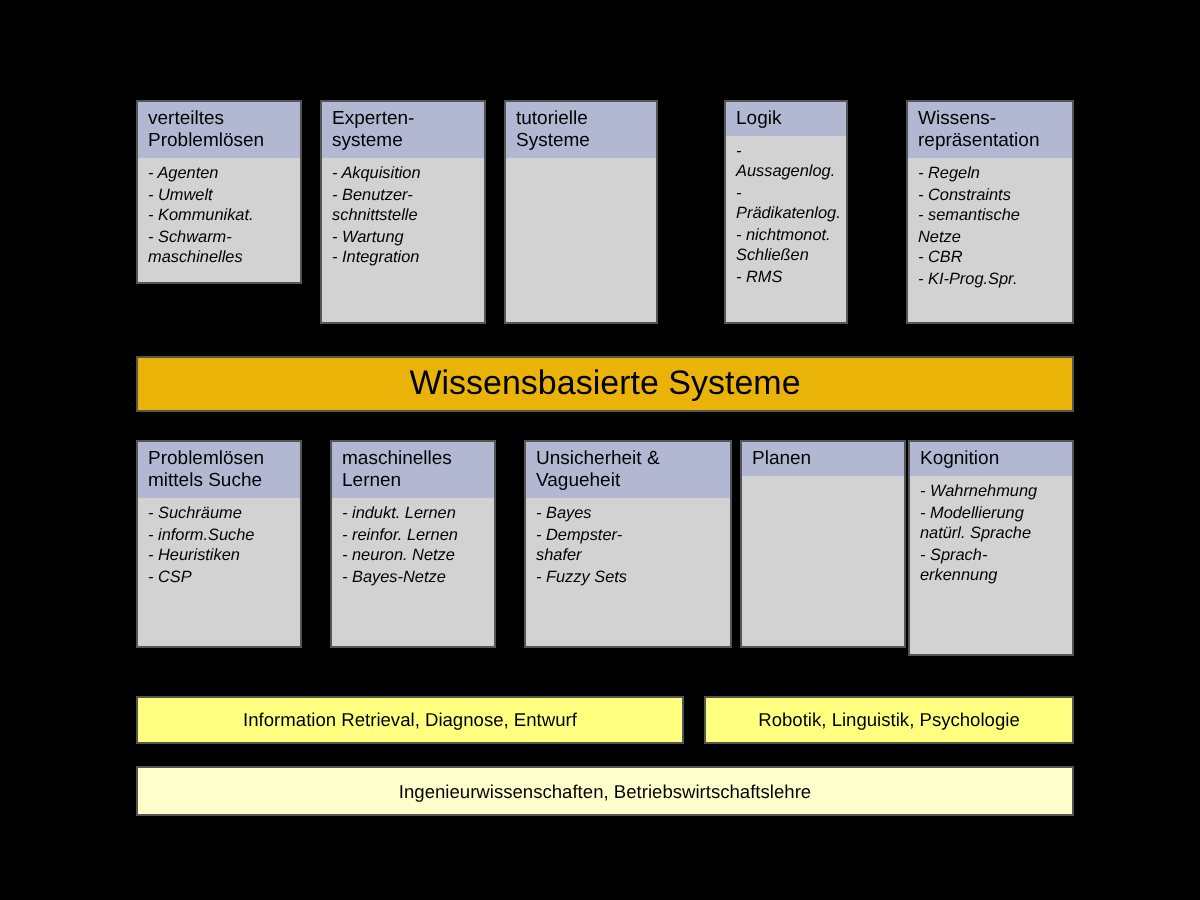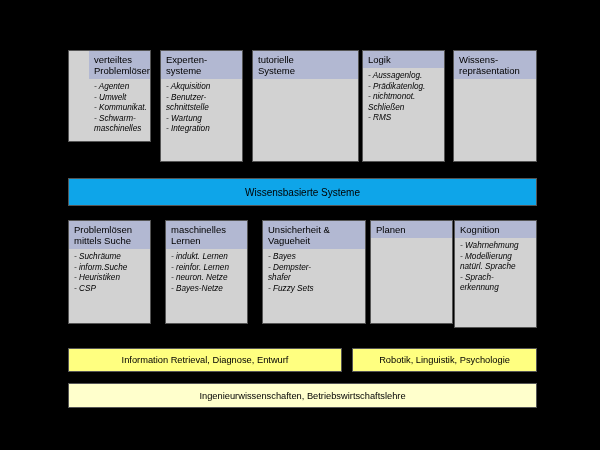--- a/index.html
+++ b/index.html
@@ -61,22 +61,22 @@
   .banner {
     position: absolute;
     box-sizing: border-box;
     border: 1px solid #555555;
     display: flex;
     align-items: center;
     justify-content: center;
     text-align: center;
   }
   .banner-main {
-    background: #0ea5e9;
-    font-size: 10px;
+    background: #eab308;
+    font-size: 17px;
   }
   .banner-yellow {
     background: #ffff80;
     font-size: 9.3px;
   }
   .banner-yellow-light {
     background: #ffffcc;
     font-size: 9.3px;
   }
 
@@ -91,21 +91,21 @@
     filter: blur(0.35px);
   }
   #footer-left  { left: 8px;  bottom: 5px; }
   #footer-right { right: 8px; bottom: 5px; }
 </style>
 </head>
 <body>
 
 <div id="stage">
 
-  <div class="card" style="left:68px; top:50px; width:83px; height:92px;padding-left:20px;">
+  <div class="card" style="left:68px; top:50px; width:83px; height:92px;">
     <div class="card-header">verteiltes
 Problemlösen</div>
     <div class="card-body">
       <div class="bullet">- Agenten</div>
       <div class="bullet">- Umwelt</div>
       <div class="bullet">- Kommunikat.</div>
       <div class="bullet">- Schwarm-
   maschinelles</div>
     </div>
   </div>
@@ -115,40 +115,48 @@
 systeme</div>
     <div class="card-body">
       <div class="bullet">- Akquisition</div>
       <div class="bullet">- Benutzer-
   schnittstelle</div>
       <div class="bullet">- Wartung</div>
       <div class="bullet">- Integration</div>
     </div>
   </div>
 
-  <div class="card" style="left:252px; top:50px; width:107px; height:112px;">
+  <div class="card" style="left:252px; top:50px; width:77px; height:112px;">
     <div class="card-header">tutorielle
 Systeme</div>
     <div class="card-body"></div>
   </div>
 
-  <div class="card" style="left:362px; top:50px; width:83px; height:112px;">
+  <div class="card" style="left:362px; top:50px; width:62px; height:112px;">
     <div class="card-header">Logik</div>
     <div class="card-body">
       <div class="bullet">- Aussagenlog.</div>
       <div class="bullet">- Prädikatenlog.</div>
       <div class="bullet">- nichtmonot.
   Schließen</div>
       <div class="bullet">- RMS</div>
     </div>
   </div>
 
   <div class="card" style="left:453px; top:50px; width:84px; height:112px;">
     <div class="card-header">Wissens-
 repräsentation</div>
+    <div class="card-body">
+      <div class="bullet">- Regeln</div>
+      <div class="bullet">- Constraints</div>
+      <div class="bullet">- semantische
+  Netze</div>
+      <div class="bullet">- CBR</div>
+      <div class="bullet">- KI-Prog.Spr.</div>
+    </div>
   </div>
 
   <div class="banner banner-main" style="left:68px; top:178px; width:469px; height:28px;">
     <span>Wissensbasierte Systeme</span>
   </div>
 
   <div class="card" style="left:68px; top:220px; width:83px; height:104px;">
     <div class="card-header">Problemlösen
 mittels Suche</div>
     <div class="card-body">

